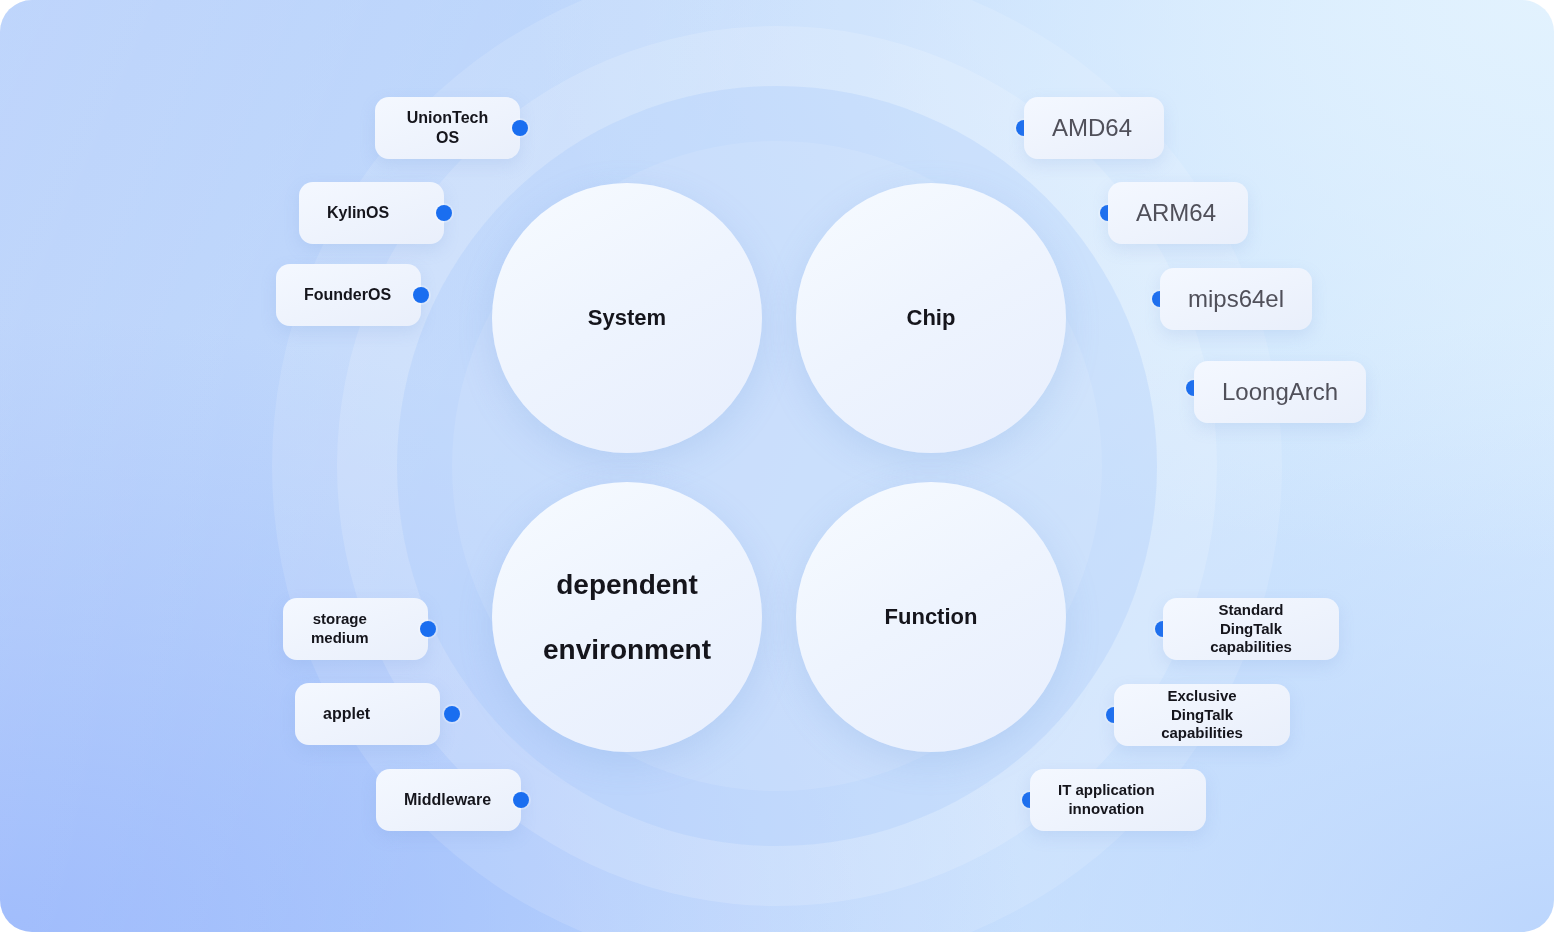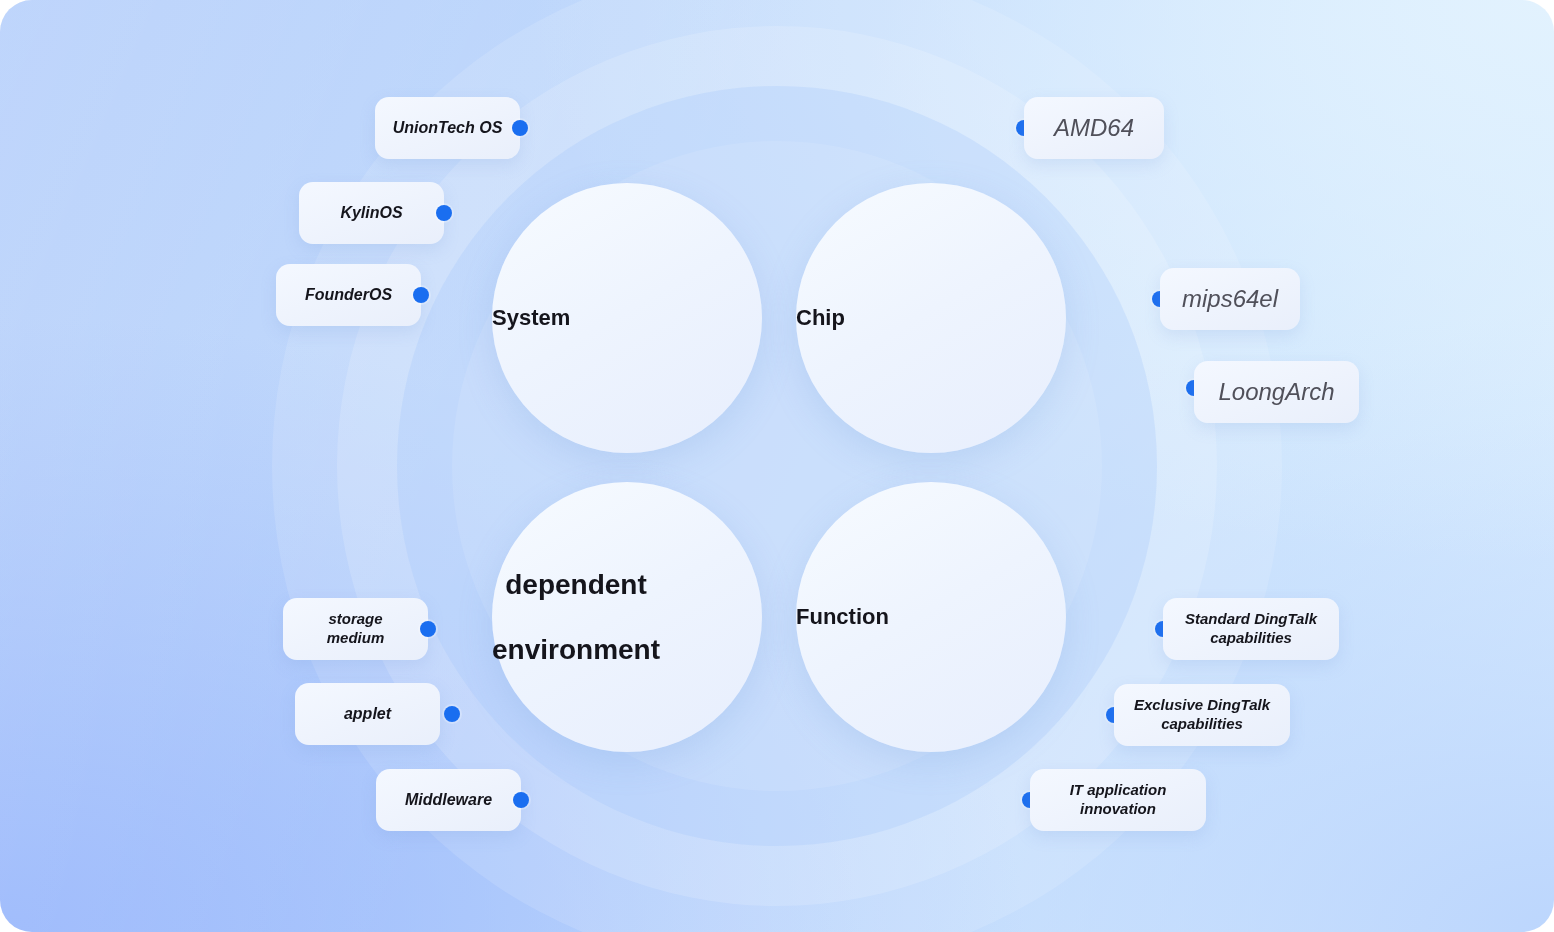--- a/index.html
+++ b/index.html
@@ -50,45 +50,44 @@
     width:70%;height:165%;
     background:linear-gradient(100deg,rgba(255,255,255,0.16) 0%,rgba(255,255,255,0.0) 62%);
     transform:rotate(13deg);
     pointer-events:none;
   }
 
   
   .bubble{
     position:absolute;
     border-radius:50%;
-    display:flex;align-items:center;
+    display:flex;align-items:center;justify-content:center;
     text-align:center;
     color:#15151c;
     background:linear-gradient(150deg,#f7fbff 0%, #eef4fe 48%, #e7eefd 100%);
     box-shadow:0 10px 34px rgba(120,160,220,0.22);
   }
   .bubble span{display:block;line-height:1.18;}
 
   #bubble-system      {left:492px; top:183px; width:270px;height:270px;font-size:22px;font-weight:700;}
   #bubble-chip        {left:796px; top:183px; width:270px;height:270px;font-size:22px;font-weight:700;}
   #bubble-dependent   {left:492px; top:482px; width:270px;height:270px;font-size:28px;font-weight:700;}
   #bubble-function    {left:796px; top:482px; width:270px;height:270px;font-size:22px;font-weight:700;}
 
   
   .node{position:absolute;display:flex;align-items:center;}
   .pill{
     background:linear-gradient(160deg,#f4f8ff 0%, #e9effb 100%);
     border-radius:14px;
     box-shadow:0 6px 16px rgba(120,155,215,0.18);
-    padding:10px 8px;
-    display:flex;align-items:center;justify-content:center;
+    padding:10px 28px;
+    display:flex;align-items:center;
     text-align:center;
     line-height:1.25;
     box-sizing:border-box;
-    font-style:italic;
   }
   .pill.dark  {color:#15151c;font-size:16px;font-weight:600;}
   .pill.grey  {color:#50505a;font-size:24px;font-weight:400;}
   .pill.two   {font-size:15px;font-weight:600;}
 
   .dot{
     width:16px;height:16px;border-radius:50%;
     background:#1a6ef0;
     flex:none;
     box-shadow:0 0 0 2px rgba(255,255,255,0.25);
@@ -185,20 +184,26 @@
     <span class="dot"></span>
   </div>
 
   <div class="node left-dot" id="node-amd64">
     <div class="pill grey">
       <span>AMD64</span>
     </div>
     <span class="dot"></span>
   </div>
 
+  <div class="node left-dot" id="node-arm64">
+    <div class="pill grey">
+      <span>ARM64</span>
+    </div>
+    <span class="dot"></span>
+  </div>
 
   <div class="node left-dot" id="node-mips">
     <div class="pill grey">
       <span>mips64el</span>
     </div>
     <span class="dot"></span>
   </div>
 
   <div class="node left-dot" id="node-loongarch">
     <div class="pill grey">

